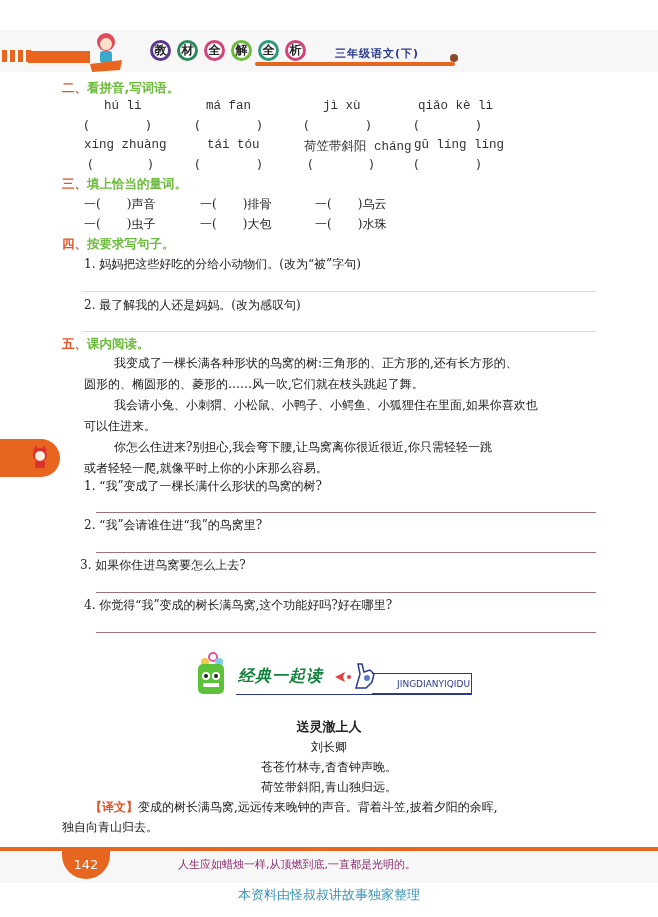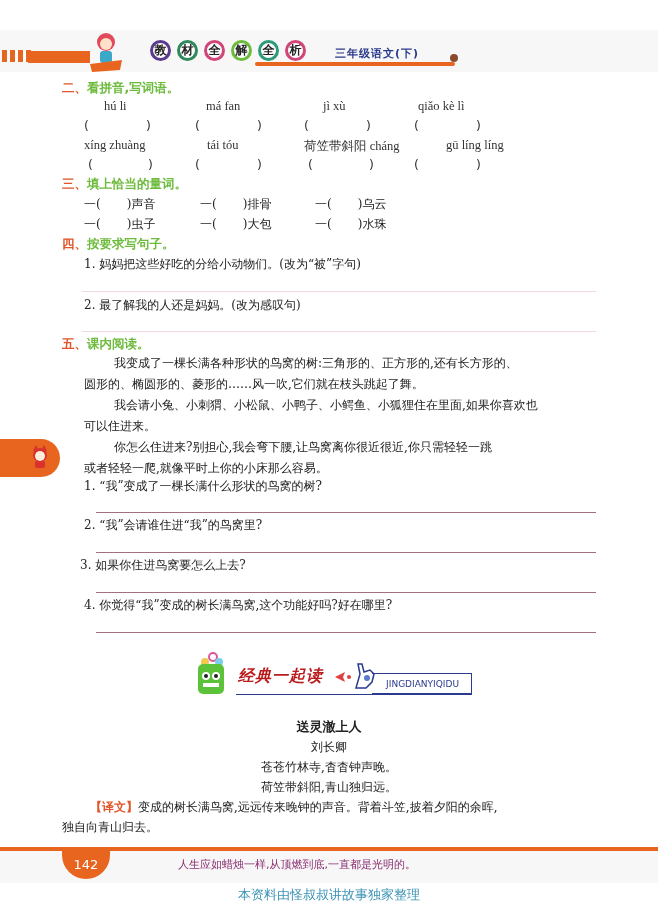--- a/index.html
+++ b/index.html
@@ -18,35 +18,35 @@
           font-size: 12px; font-weight: bold; display: flex; align-items: center; justify-content: center; color: #222;
           font-family: "DejaVu Sans", sans-serif; }
   .grade-label { left: 335px; top: 46px; font-family: "DejaVu Sans", sans-serif; font-size: 11px; color: #2a3a8c; font-weight: bold; letter-spacing: 1px; }
   .orange-bar-right { left: 255px; top: 62px; width: 200px; height: 4px; background: #e8651f; border-radius: 2px; }
   .dot-right { left: 450px; top: 54px; width: 8px; height: 8px; border-radius: 50%; background: #8a4b2c; }
 
   
   .sec { font-family: "DejaVu Sans", sans-serif; font-size: 12.5px; color: #6dbb3c; font-weight: bold; }
   .sec .num { color: #e0552a; }
   .txt { font-size: 12px; color: #222; }
-  .pinyin { font-family: Liberation Serif, serif; font-size: 12.5px; color: #333; }
+  .pinyin { font-family: Liberation Mono, monospace; font-size: 12.5px; color: #333; }
   .paren { font-size: 12.5px; color: #333; font-family: "DejaVu Sans", sans-serif; }
   .ruleline { height: 1px; background: #f1d6de; }
   .ruleline-dark { height: 1px; background: #a07080; }
 
   
   .sidetab { left: 0; top: 439px; width: 60px; height: 38px; background: #e8651f; border-radius: 0 20px 20px 0; }
   .fox { left: 30px; top: 445px; width: 20px; height: 24px; }
 
   
   .banner-monster { left: 193px; top: 652px; width: 36px; height: 46px; }
-  .banner-text { left: 238px; top: 666px; font-family: "DejaVu Sans", sans-serif; font-size: 16px; font-weight: bold; font-style: italic; color: #b91c1c; letter-spacing: 1px; }
+  .banner-text { left: 238px; top: 666px; font-family: "DejaVu Sans", sans-serif; font-size: 16px; font-weight: bold; font-style: italic; color: #15803d; letter-spacing: 1px; }
   .banner-line { left: 236px; top: 694px; width: 236px; height: 1px; background: #2a3a8c; }
   .banner-box { left: 372px; top: 673px; width: 100px; height: 21px; border: 1px solid #2a3a8c; border-left: none;
-    font-family: "DejaVu Sans", sans-serif; font-size: 9px; color: #2a3a8c; display:flex; align-items:center; justify-content:flex-end; padding-right: 12px; }
+    font-family: "DejaVu Sans", sans-serif; font-size: 9px; color: #2a3a8c; display:flex; align-items:center; justify-content:flex-end; padding-right: 1px; }
   .banner-hand { left: 352px; top: 660px; width: 26px; height: 30px; }
 
   
   .center { width: 658px; text-align: center; left: 0; }
   .poem-title { font-family: "DejaVu Sans", sans-serif; font-size: 13px; font-weight: bold; }
   .trans-tag { color: #e0552a; font-weight: bold; }
 
   
   .footer-line { left: 0; top: 847px; width: 658px; height: 4px; background: #e8651f; }
   .footer-band { left: 0; top: 851px; width: 658px; height: 32px; background: #f7f7f7; }
@@ -92,21 +92,21 @@
 <div class="abs paren" style="left:195px;top:118px;">(</div>
 <div class="abs paren" style="left:257px;top:118px;">)</div>
 <div class="abs paren" style="left:304px;top:118px;">(</div>
 <div class="abs paren" style="left:366px;top:118px;">)</div>
 <div class="abs paren" style="left:414px;top:118px;">(</div>
 <div class="abs paren" style="left:476px;top:118px;">)</div>
 
 <div class="abs pinyin" style="left:84px;top:138px;">xíng zhuàng</div>
 <div class="abs pinyin" style="left:207px;top:138px;">tái tóu</div>
 <div class="abs pinyin" style="left:304px;top:138px;">荷笠带斜阳 cháng</div>
-<div class="abs pinyin" style="left:414px;top:138px;margin-left:32px;">gū líng líng</div>
+<div class="abs pinyin" style="left:414px;top:138px;">gū líng líng</div>
 
 <div class="abs paren" style="left:88px;top:157px;">(</div>
 <div class="abs paren" style="left:148px;top:157px;">)</div>
 <div class="abs paren" style="left:195px;top:157px;">(</div>
 <div class="abs paren" style="left:257px;top:157px;">)</div>
 <div class="abs paren" style="left:308px;top:157px;">(</div>
 <div class="abs paren" style="left:369px;top:157px;">)</div>
 <div class="abs paren" style="left:414px;top:157px;">(</div>
 <div class="abs paren" style="left:476px;top:157px;">)</div>
 

